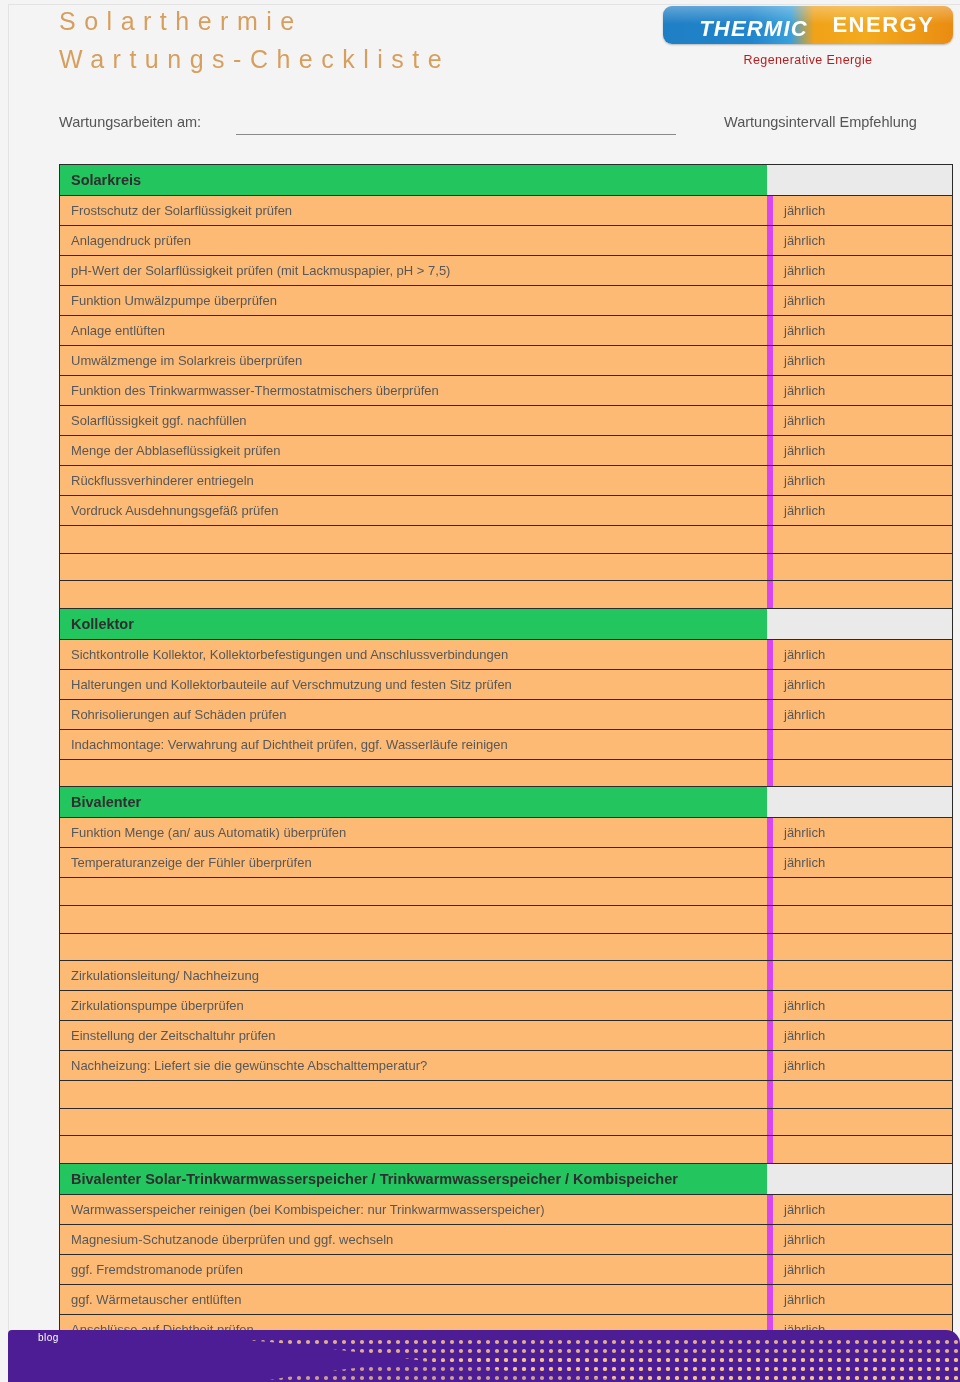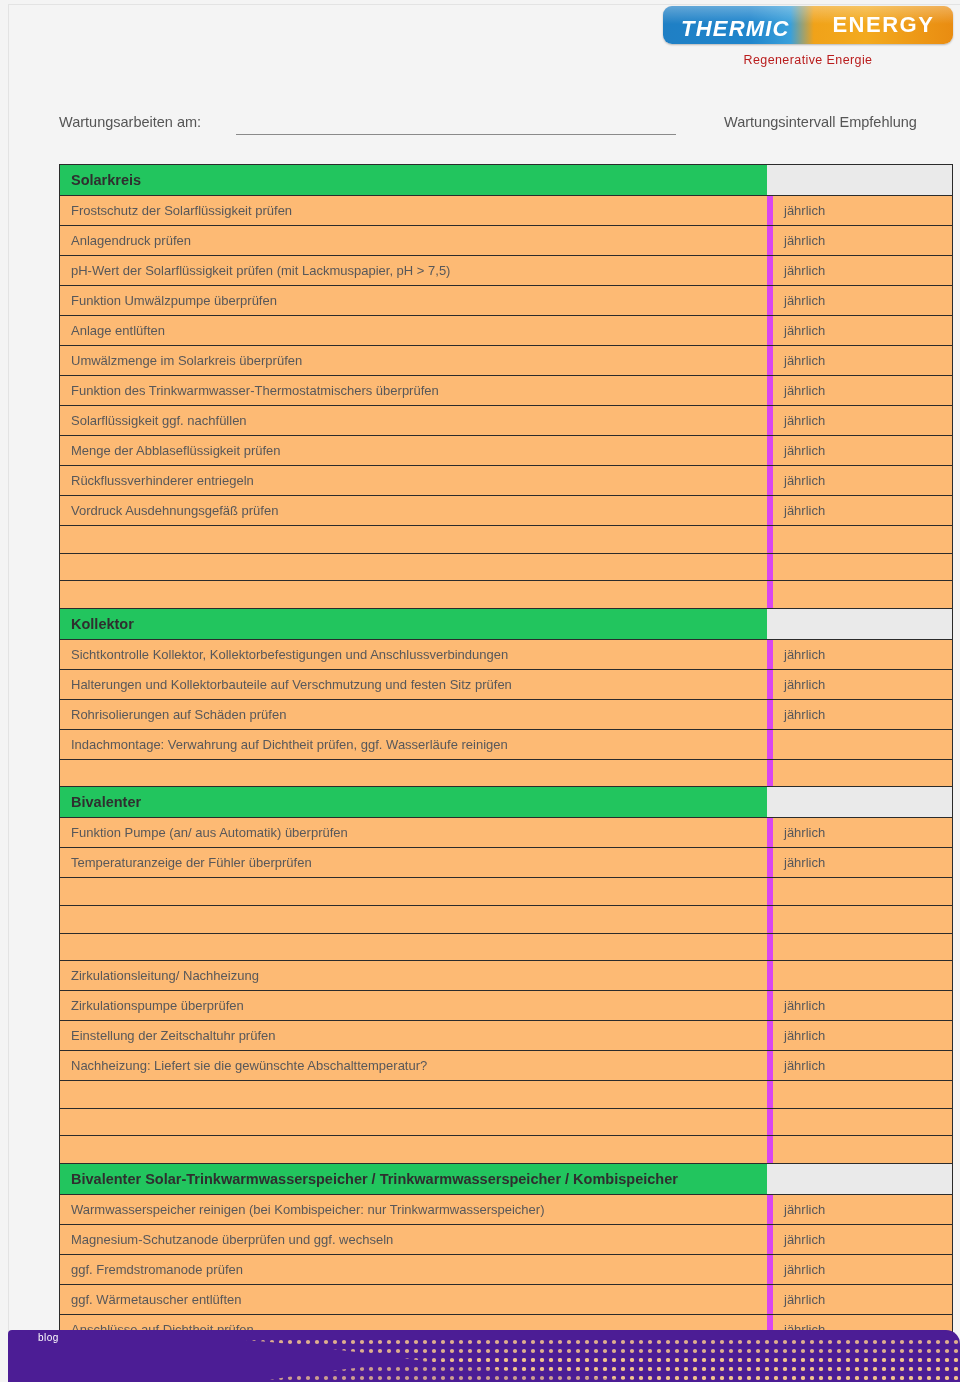--- a/index.html
+++ b/index.html
@@ -69,21 +69,21 @@
     background: linear-gradient(to bottom, rgba(255,255,255,.30), rgba(255,255,255,0));
     pointer-events:none;
   }
   .logo-thermic {
     flex: 0 0 52%;
     color: #ffffff;
     font-style: italic;
     font-weight: bold;
     font-size: 22px;
     letter-spacing: 1.2px;
-    text-align: center;
+    text-align: right;
     padding-right: 6px;
     box-sizing: border-box;
     margin-top: 8px;
   }
   .logo-energy {
     flex: 1;
     color: #ffffff;
     font-weight: bold;
     font-size: 22px;
     letter-spacing: 1.5px;
@@ -228,20 +228,22 @@
     letter-spacing: .5px;
     z-index: 2;
   }
 </style>
 </head>
 <body>
 
 <div id="page">
 
   <div class="header">
+    <div class="doc-title"><span>Solarthermie</span>
+<span>Wartungs-Checkliste</span></div>
 
     <div class="logo-wrap">
       <div class="logo-badge">
         <div class="logo-thermic">THERMIC</div>
         <div class="logo-energy">ENERGY</div>
       </div>
       <div class="logo-tagline">Regenerative Energie</div>
     </div>
   </div>
 
@@ -334,21 +336,21 @@
       </div>
       <div class="trow blank">
         <div class="cell-task"></div>
         <div class="cell-interval"></div>
       </div>
       <div class="trow section">
         <div class="cell-task">Bivalenter</div>
         <div class="cell-interval"></div>
       </div>
       <div class="trow">
-        <div class="cell-task">Funktion Pumpe (an/ aus Automatik) überprüfen</div>
+        <div class="cell-task">Funktion Menge (an/ aus Automatik) überprüfen</div>
         <div class="cell-interval">jährlich</div>
       </div>
       <div class="trow">
         <div class="cell-task">Temperaturanzeige der Fühler überprüfen</div>
         <div class="cell-interval">jährlich</div>
       </div>
       <div class="trow blank">
         <div class="cell-task"></div>
         <div class="cell-interval"></div>
       </div>

